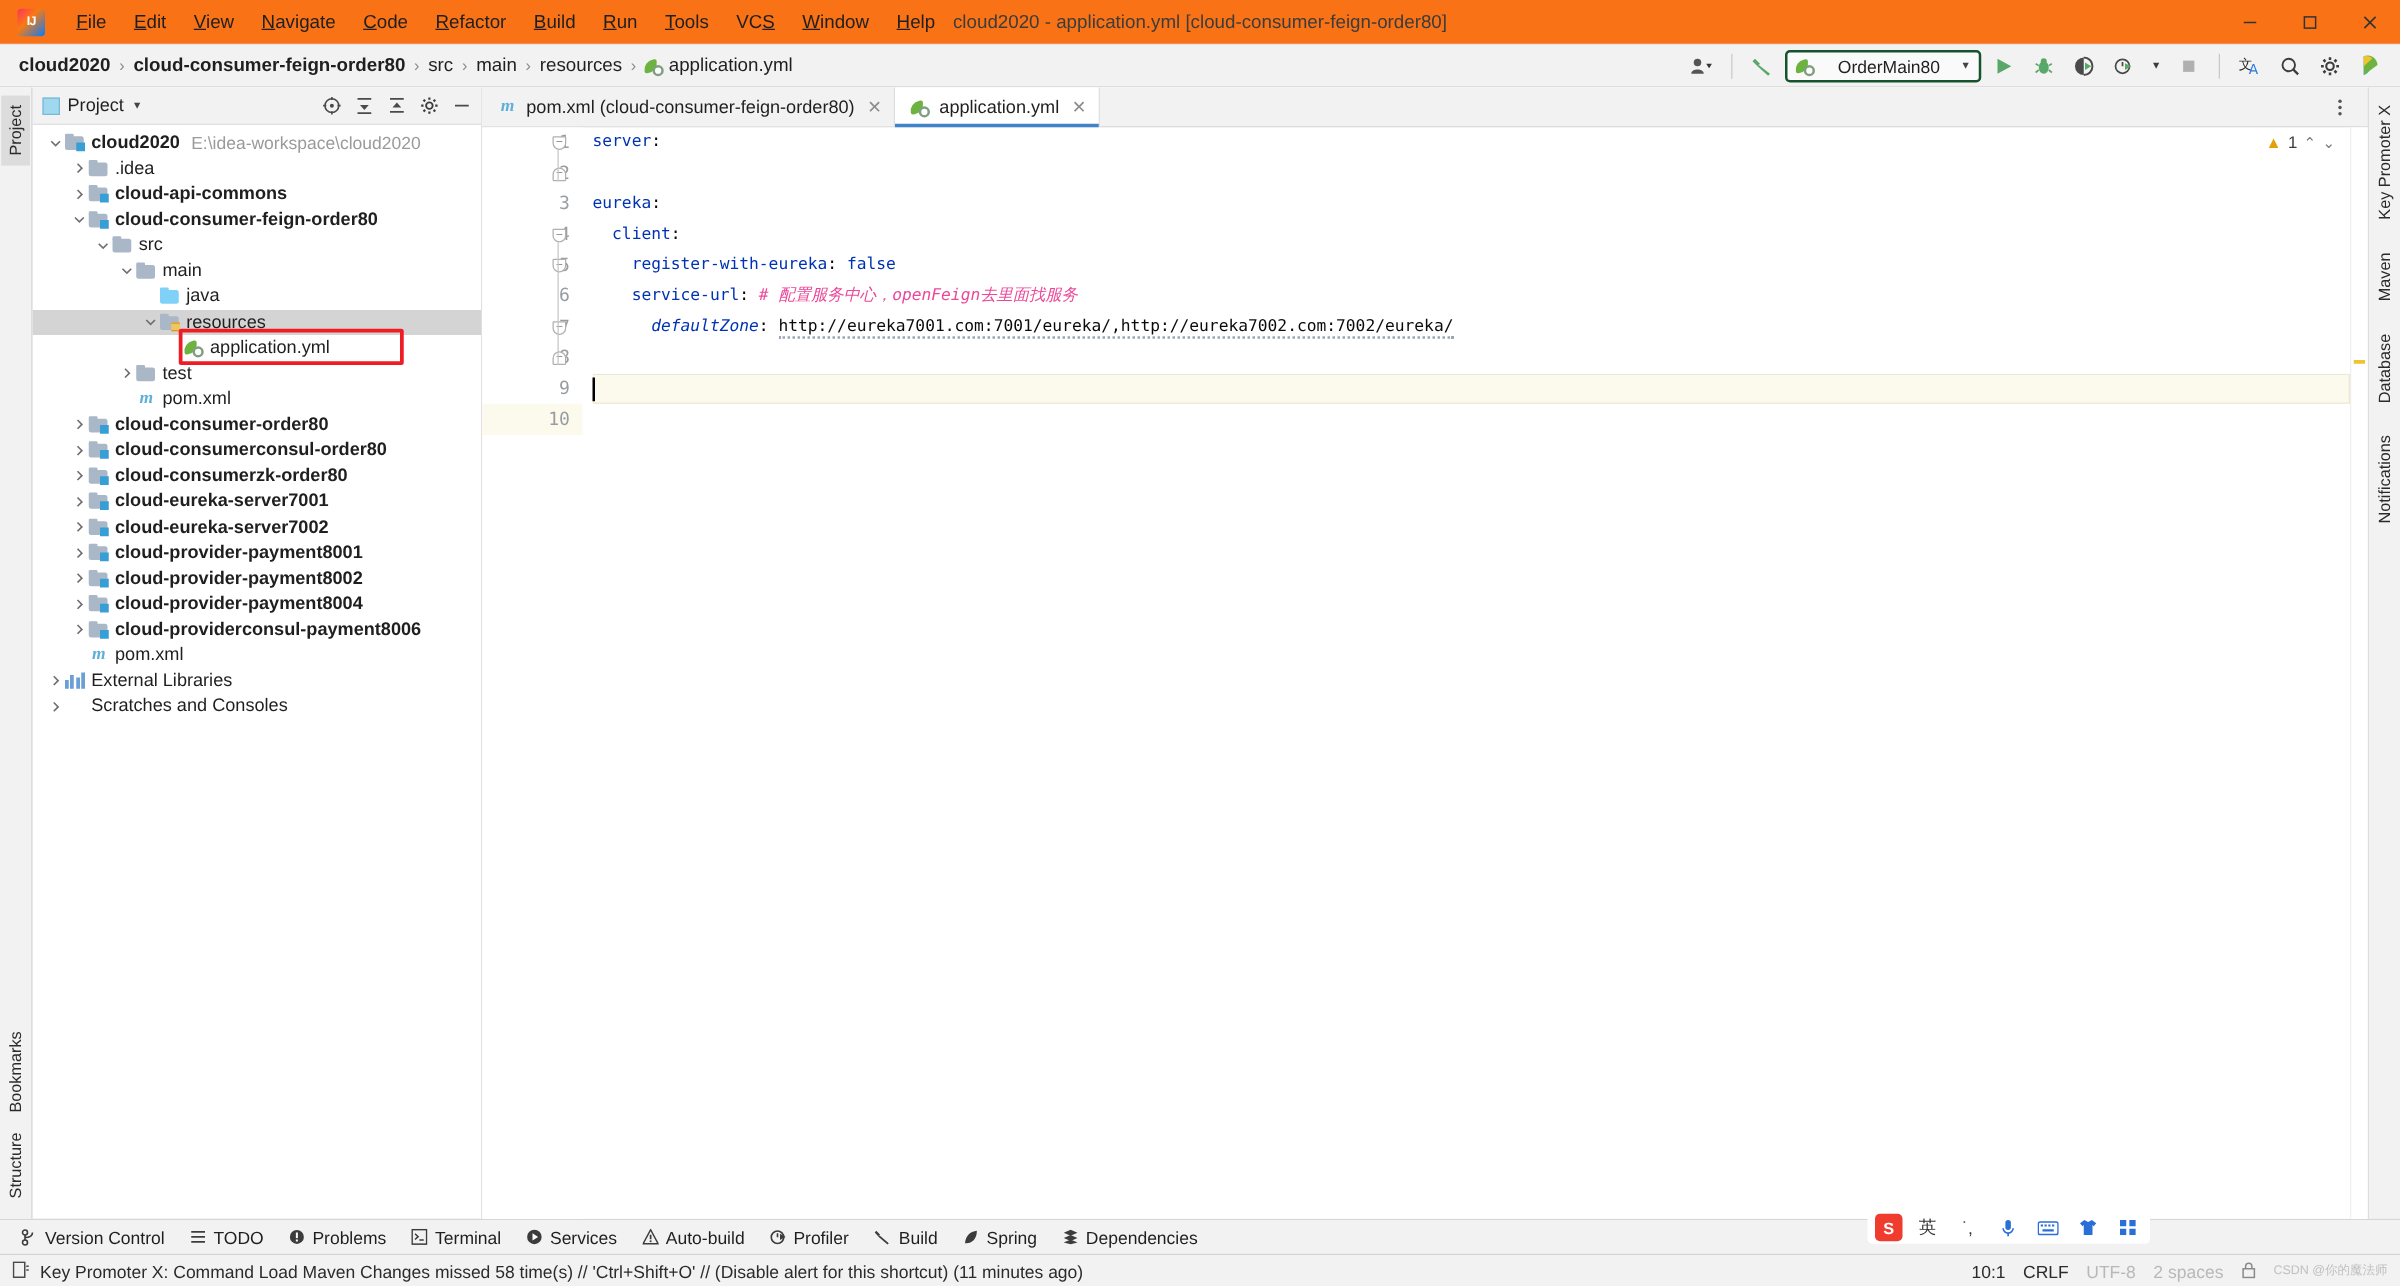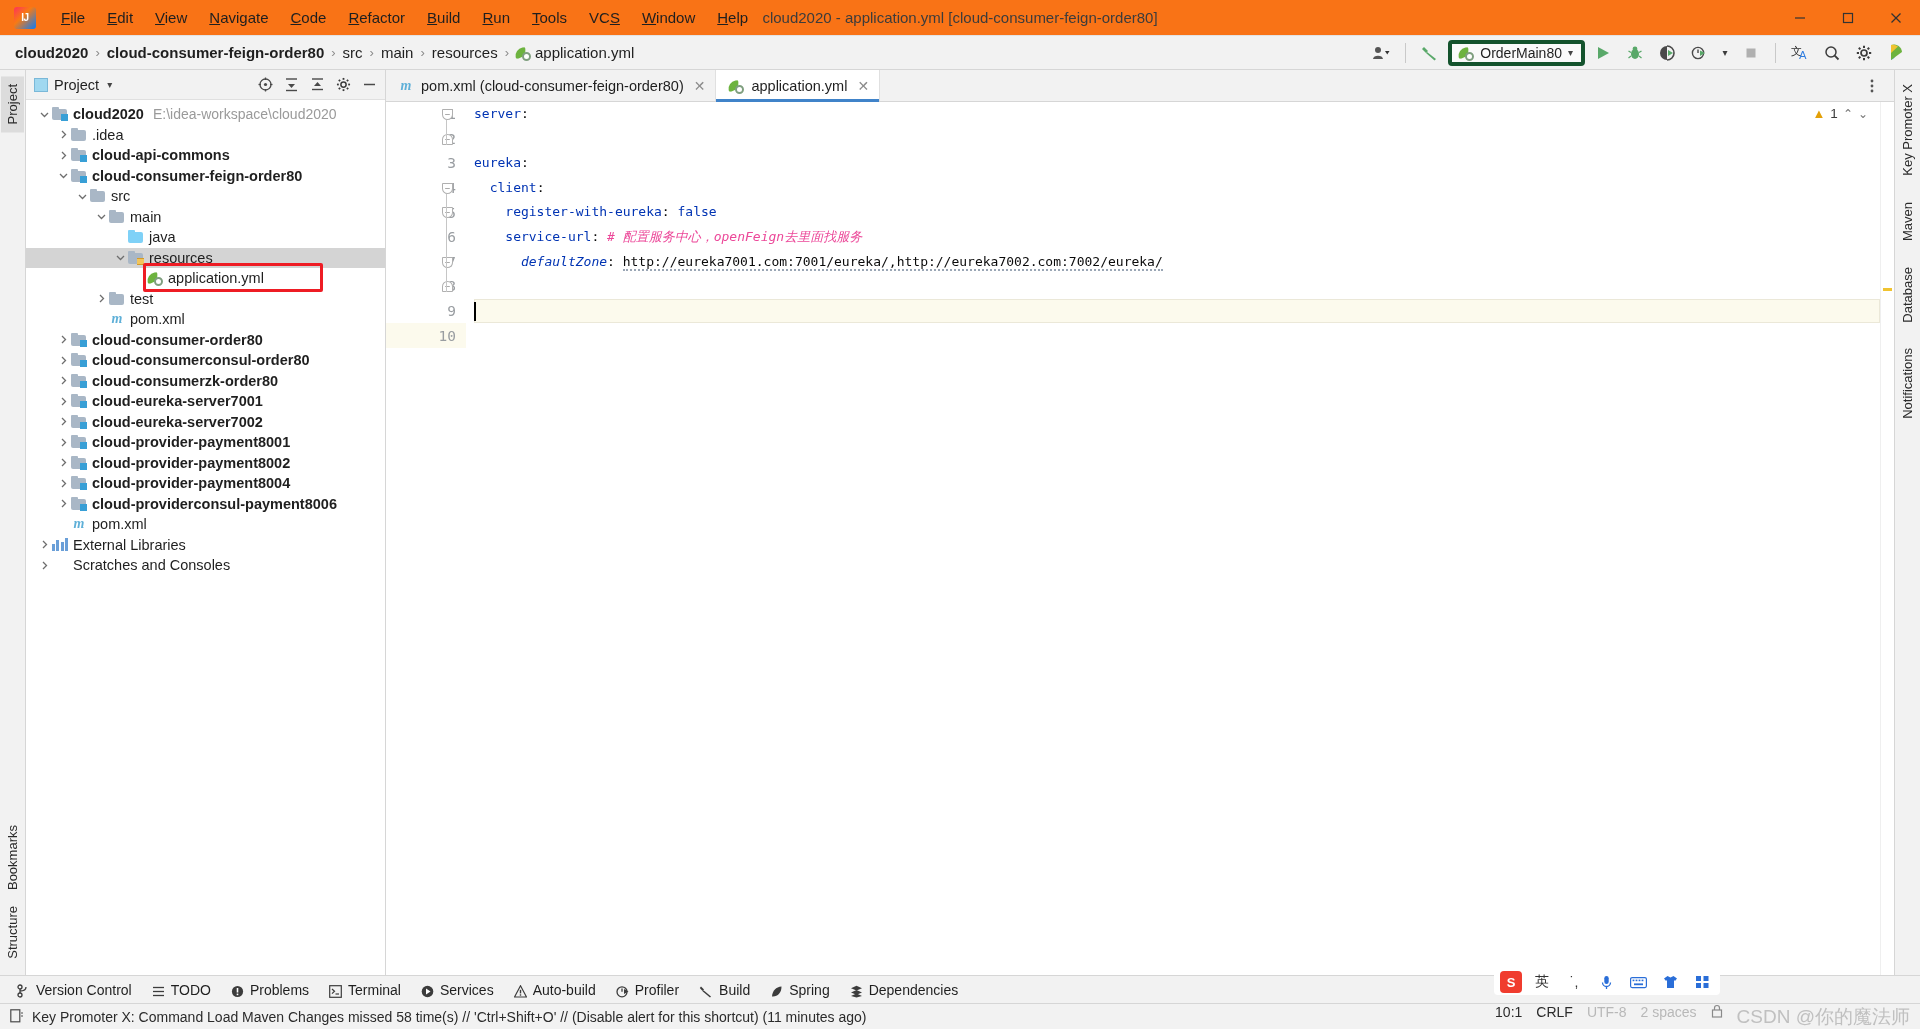--- a/index.html
+++ b/index.html
@@ -65,23 +65,23 @@
   }
   .crumb.bold { font-weight: bold; }
   .crumb-sep { color: #8c8c8c; font-size: 13px; padding: 0 2px; }
   .navbar-right { margin-left: auto; display: flex; align-items: center; gap: 4px; padding-right: 10px; }
   .tb-btn {
     width: 28px; height: 26px; display: flex; align-items: center; justify-content: center;
     border-radius: 3px; position: relative;
   }
   .tb-sep { width: 1px; height: 20px; background: #c9c9c9; margin: 0 6px; }
   .run-config {
-    display: flex; align-items: center; gap: 6px;
+    display: flex; align-items: center; gap: 18px;
     height: 26px; padding: 0 8px 0 6px;
-    border: 4px solid #14532d; border-radius: 4px; background: #fafafa;
+    border: 2px solid #14532d; border-radius: 4px; background: #fafafa;
     font-size: 14px;
   }
 
   
   .body { flex: 1 1 auto; display: flex; min-height: 0; background: #fff; }
 
   
   .vstrip {
     width: 26px; flex: 0 0 26px; background: #f2f2f2;
     border-right: 1px solid #d6d6d6;
@@ -253,41 +253,41 @@
     width: 26px; flex: 0 0 26px; background: #f2f2f2; border-left: 1px solid #d6d6d6;
     display: flex; flex-direction: column; align-items: center; padding-top: 6px;
   }
 
   
   .toolwin-bar {
     height: 28px; flex: 0 0 28px; display: flex; align-items: center;
     background: #f2f2f2; border-top: 1px solid #d6d6d6; padding-left: 8px; gap: 2px;
   }
   .tw {
-    display: flex; align-items: flex-end; gap: 6px; padding: 3px 9px;
+    display: flex; align-items: center; gap: 6px; padding: 3px 9px;
     font-size: 14px; border-radius: 3px; white-space: nowrap;
   }
 
   .statusbar {
     height: 26px; flex: 0 0 26px; display: flex; align-items: center;
     background: #f2f2f2; border-top: 1px solid #d6d6d6; padding: 0 10px; gap: 8px;
     font-size: 14px; color: #2b2b2b;
   }
   .status-right { margin-left: auto; display: flex; gap: 14px; }
 
   .sogou-badge {
     width: 22px; height: 22px; border-radius: 4px; background: #f03c2e; color: #fff;
     display: flex; align-items: center; justify-content: center; font-size: 13px; font-weight: bold;
   }
   .ime-cell {
     width: 24px; height: 22px; display: flex; align-items: center; justify-content: center;
     font-size: 14px; color: #333;
   }
   .watermark {
-    color: #c0c0c0; font-size: 19px; white-space: nowrap;
+    color: #c0c0c0; font-size: 10px; white-space: nowrap;
   }
   svg { display: block; }
 </style>
 </head>
 <body>
 
 <div class="app">
 
   <div class="titlebar">
     <div class="ij-logo"></div>

